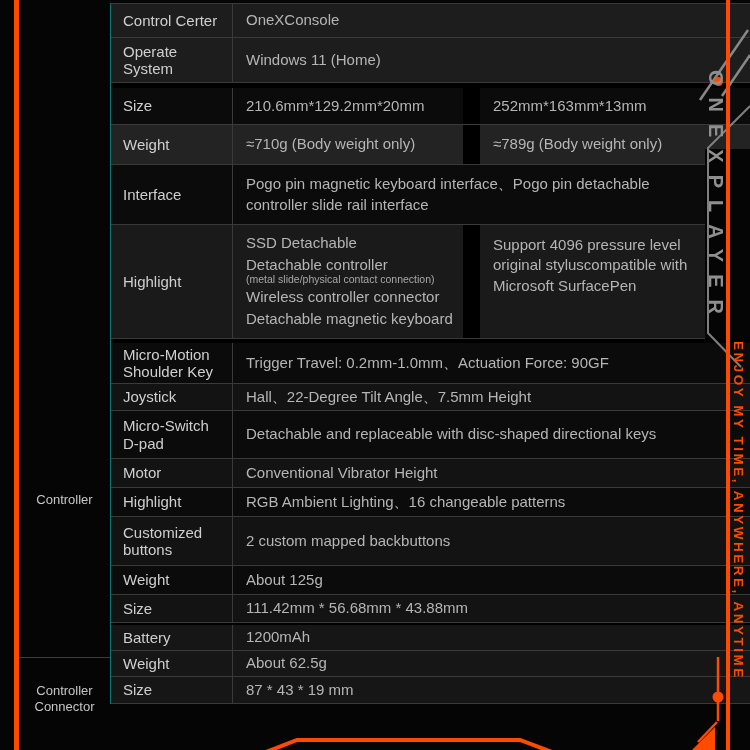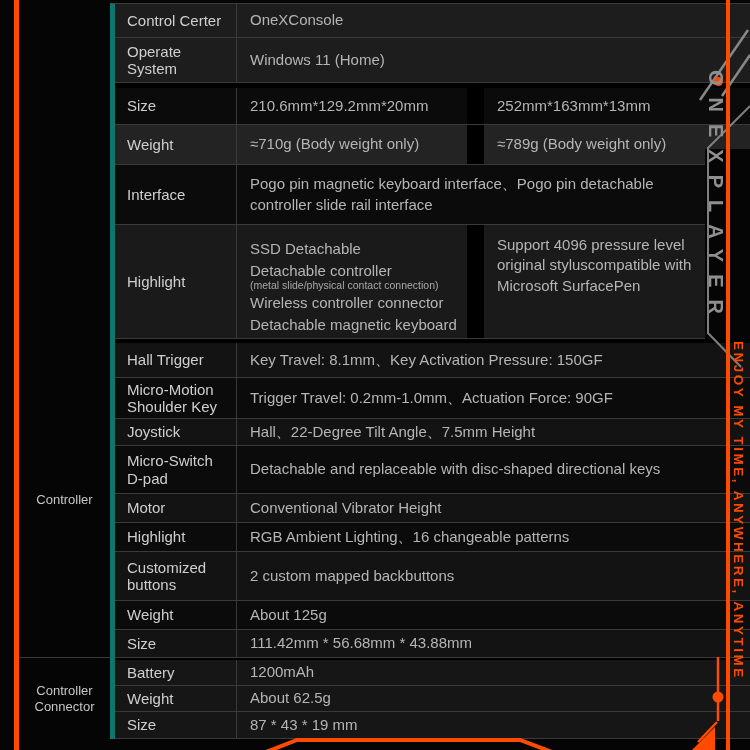--- a/index.html
+++ b/index.html
@@ -13,33 +13,33 @@
   
   .group-col{position:absolute;left:0;top:0;width:110px;height:750px;z-index:2;}
   .group-label{position:absolute;left:19px;width:91px;display:flex;align-items:center;justify-content:center;
     text-align:center;color:#c6c6c6;font-size:13px;line-height:1.18;}
   .group-label.controller{top:342px;height:315px;}
   .group-label.connector{top:659px;height:79px;}
   .group-divider{position:absolute;left:19px;top:657px;width:91px;height:1px;background:#3a3a3a;}
 
   
   .table{position:absolute;left:110px;top:3px;width:640px;z-index:1;
-    border-top:1px solid #3a3a3a;border-left:5px solid #0f766e;box-sizing:border-box;}
+    border-top:1px solid #3a3a3a;border-left:1px solid #0f766e;box-sizing:border-box;}
   .row{display:flex;box-sizing:border-box;border-bottom:1px solid #3a3a3a;align-items:stretch;}
   .cell{box-sizing:border-box;display:flex;align-items:center;}
   .name{width:122px;padding:2px 8px 2px 12px;border-right:1px solid #3a3a3a;
     color:#cfcfcf;font-size:15px;line-height:1.15;flex:none;}
   .val{flex:1;padding:4px 30px 4px 13px;color:#b5b5b5;font-size:15px;line-height:1.35;}
   .val.v1{flex:none;width:230px;padding-right:10px;}
   .colgap{flex:none;width:17px;background:#000;}
   .val.pr65{padding-right:70px;}
   .val.pr55{padding-right:55px;}
   .section-gap{height:5px;background:#000;}
   .section-gap.thin{height:2px;}
-  .lines{display:block;padding-top:12px;padding-bottom:10px;}
+  .lines{display:block;padding-top:6px;padding-bottom:10px;}
   .lines div{margin:2px 0;}
   .lines .sub{font-size:10.5px;color:#a8a8a8;margin-top:-4px;line-height:1.1;}
 
   
   .tA{background:#1d1d1d;} .tB{background:#0b0b0b;} .tC{background:#232323;}
   .tD{background:#1a1a1a;} .tE{background:#131313;} .tF{background:#161616;}
 
   
   .right-patch{position:absolute;left:705px;top:149px;width:45px;height:190px;background:#050505;z-index:4;}
   .orange-line{position:absolute;left:726px;top:0;width:4px;height:750px;background:var(--accent,#ff4b00);z-index:6;}
@@ -108,24 +108,20 @@
         <div class="sub">(metal slide/physical contact connection)</div>
         <div>Wireless controller connector</div>
         <div>Detachable magnetic keyboard</div>
       </div>
       <div class="colgap"></div>
       <div class="cell val pr55" style="align-items:flex-start;padding-top:10px">Support 4096 pressure level original styluscompatible with Microsoft SurfacePen</div>
     </div>
 
     <div class="section-gap" style="height:4px"></div>
 
-    <div class="row tE" style="height:35px">
-      <div class="cell name">Hall Trigger</div>
-      <div class="cell val">Key Travel: 8.1mm、Key Activation Pressure: 150GF</div>
-    </div>
 
     <div class="row tB" style="height:41px">
       <div class="cell name">Micro-Motion Shoulder Key</div>
       <div class="cell val">Trigger Travel: 0.2mm-1.0mm、Actuation Force: 90GF</div>
     </div>
 
     <div class="row tE" style="height:27px">
       <div class="cell name">Joystick</div>
       <div class="cell val">Hall、22-Degree Tilt Angle、7.5mm Height</div>
     </div>

